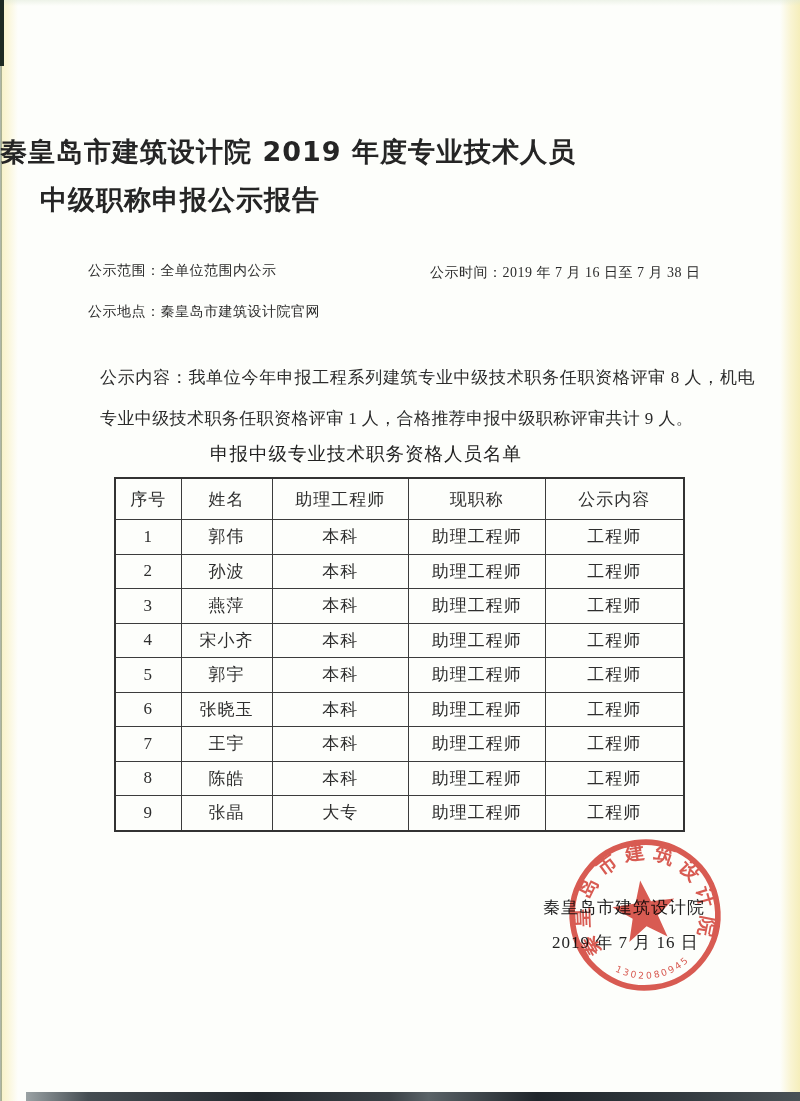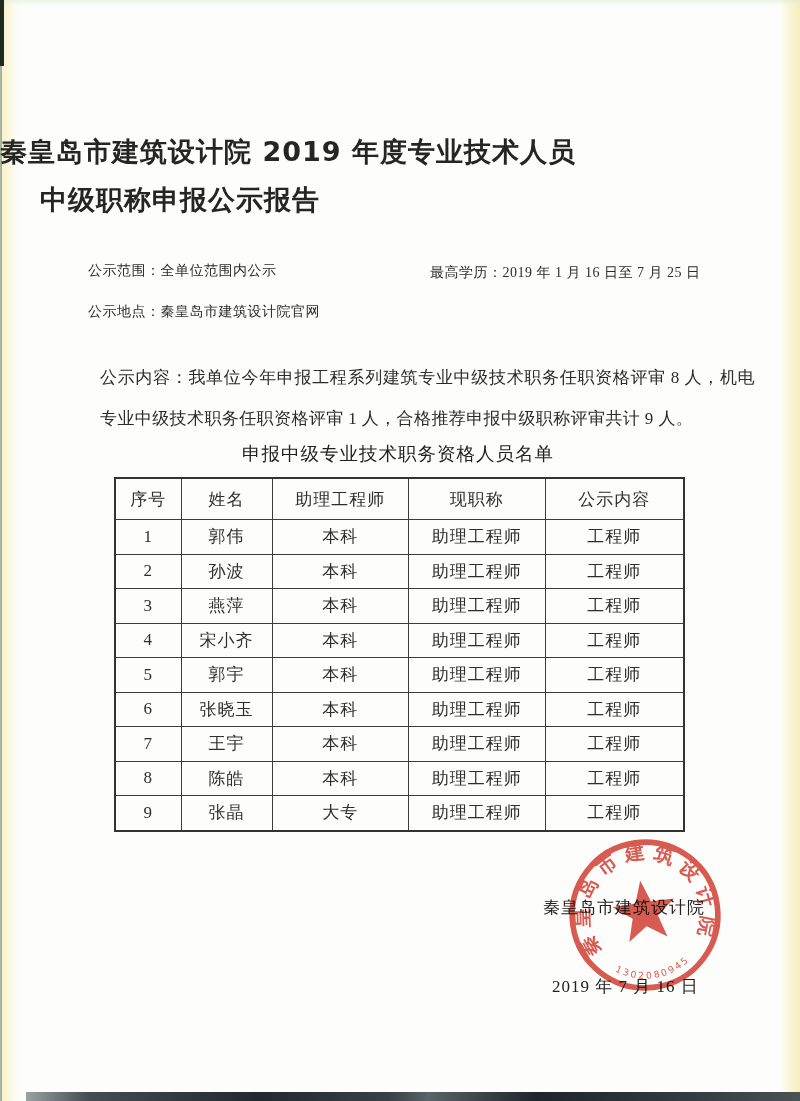--- a/index.html
+++ b/index.html
@@ -26,52 +26,52 @@
     font-weight:bold;font-size:27px;letter-spacing:1px;color:#252525;}
   .title1{top:134px;}
   .title2{top:182px;margin-left:40px;}
   .meta{position:absolute;font-size:14px;letter-spacing:.5px;white-space:nowrap;}
   .meta-scope{left:88px;top:262px;}
   .meta-time{left:430px;top:264px;}
   .meta-place{left:88px;top:303px;text-align:center;}
   .content-par{position:absolute;left:88px;top:345px;width:655px;
     font-size:17px;line-height:41px;letter-spacing:.4px;text-align:justify;margin:12px;}
   .table-caption{position:absolute;left:0;top:441px;width:732px;text-align:center;
-    font-size:18.5px;letter-spacing:1px;color:#222;padding-left:32px;}
+    font-size:18.5px;letter-spacing:1px;color:#222;}
   table.roster{position:absolute;left:114px;top:477px;width:571px;
     border-collapse:collapse;table-layout:fixed;font-size:17px;color:#2e2e2e;}
   table.roster th,table.roster td{
     border:1px solid #3c3c3c;text-align:center;padding:0;height:33.5px;
     font-weight:normal;letter-spacing:1px;}
   table.roster thead th{height:40px;}
   table.roster{border:2px solid #333;}
   
   .sig{position:absolute;font-size:17px;letter-spacing:1px;white-space:nowrap;color:#222;}
   .sig-org{left:543px;top:896px;}
-  .sig-date{left:552px;top:931px;margin-top:44px;}
+  .sig-date{left:552px;top:931px;}
   
   .stamp{position:absolute;left:566px;top:836px;width:158px;height:158px;
     mix-blend-mode:multiply;opacity:.88;transform:rotate(-8deg);}
   .stamp text{font-family:"DejaVu Sans","Liberation Sans",sans-serif;}
 </style>
 </head>
 <body>
 
 <div class="edge-left-tint"></div>
 <div class="edge-right-tint"></div>
 <div class="edge-top-tint"></div>
 <div class="edge-left-line"></div>
 <div class="edge-left-mark"></div>
 <div class="edge-bottom-bar"></div>
 
 <div class="title title1">秦皇岛市建筑设计院 2019 年度专业技术人员</div>
 <div class="title title2">中级职称申报公示报告</div>
 
 <div class="meta meta-scope"><span>公示范围：</span><span>全单位范围内公示</span></div>
-<div class="meta meta-time"><span>最高学历：</span><span>2019 年 1 月 16 日至 7 月 25 日</span></div>
+<div class="meta meta-time"><span>公示时间：</span><span>2019 年 7 月 16 日至 7 月 38 日</span></div>
 <div class="meta meta-place"><span>公示地点：</span><span>秦皇岛市建筑设计院官网</span></div>
 
 <p class="content-par"><span>公示内容：</span><span>我单位今年申报工程系列建筑专业中级技术职务任职资格评审 8 人，机电专业中级技术职务任职资格评审 1 人，合格推荐申报中级职称评审共计 9 人。</span></p>
 
 <div class="table-caption">申报中级专业技术职务资格人员名单</div>
 <table class="roster">
   <colgroup>
     <col style="width:11.6%">
       <col style="width:16%">
       <col style="width:24%">

